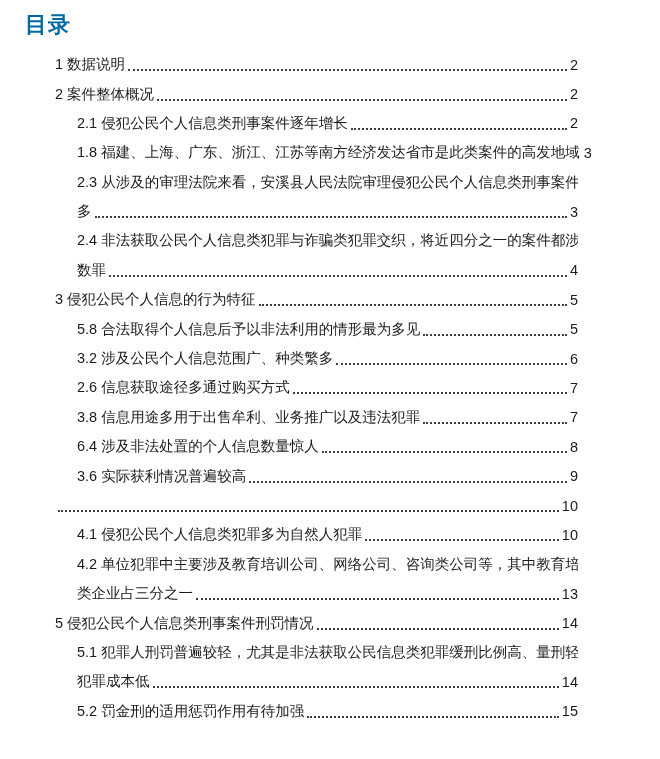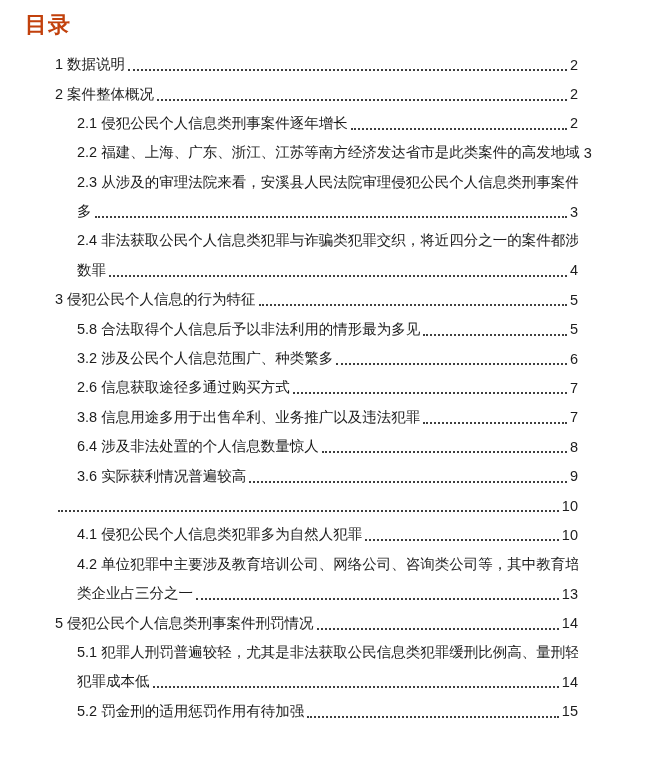--- a/index.html
+++ b/index.html
@@ -9,21 +9,21 @@
     font-family: "Liberation Sans", sans-serif;
     color: #1c1c1c;
     overflow: hidden;
   }
   .page { width: 660px; height: 759px; position: relative; }
 
   .doc-title {
     padding: 10px 8px 0 25px;
     height: 30px; line-height: 30px;
     font-size: 22px; font-weight: bold;
-    color: #c2410c;
+    color: #0369a1;
     letter-spacing: 1px;
   }
 
   .toc {
     margin: 10px 82px 0 55px; 
     font-size: 14.5px;
   }
 
   .row {
     display: flex;
@@ -84,21 +84,21 @@
     <div>
       <div class="row lvl2">
         <span class="t">2.1 侵犯公民个人信息类刑事案件逐年增长</span>
         <span class="leader"></span>
         <span class="pg">2</span>
       </div>
     </div>
 
     <div>
       <div class="row lvl2">
-        <span class="t">2.2 福建、上海、广东、浙江、江苏等南方经济发达省市是此类案件的高发地域</span>
+        <span class="t">1.8 福建、上海、广东、浙江、江苏等南方经济发达省市是此类案件的高发地域</span>
         <span class="spacer"></span>
         <span class="pg">3</span>
       </div>
     </div>
 
     <div>
       <div class="row-full lvl2">
         <span class="t">2.3 从涉及的审理法院来看，安溪县人民法院审理侵犯公民个人信息类刑事案件最</span>
       </div>
       <div class="row lvl2">

